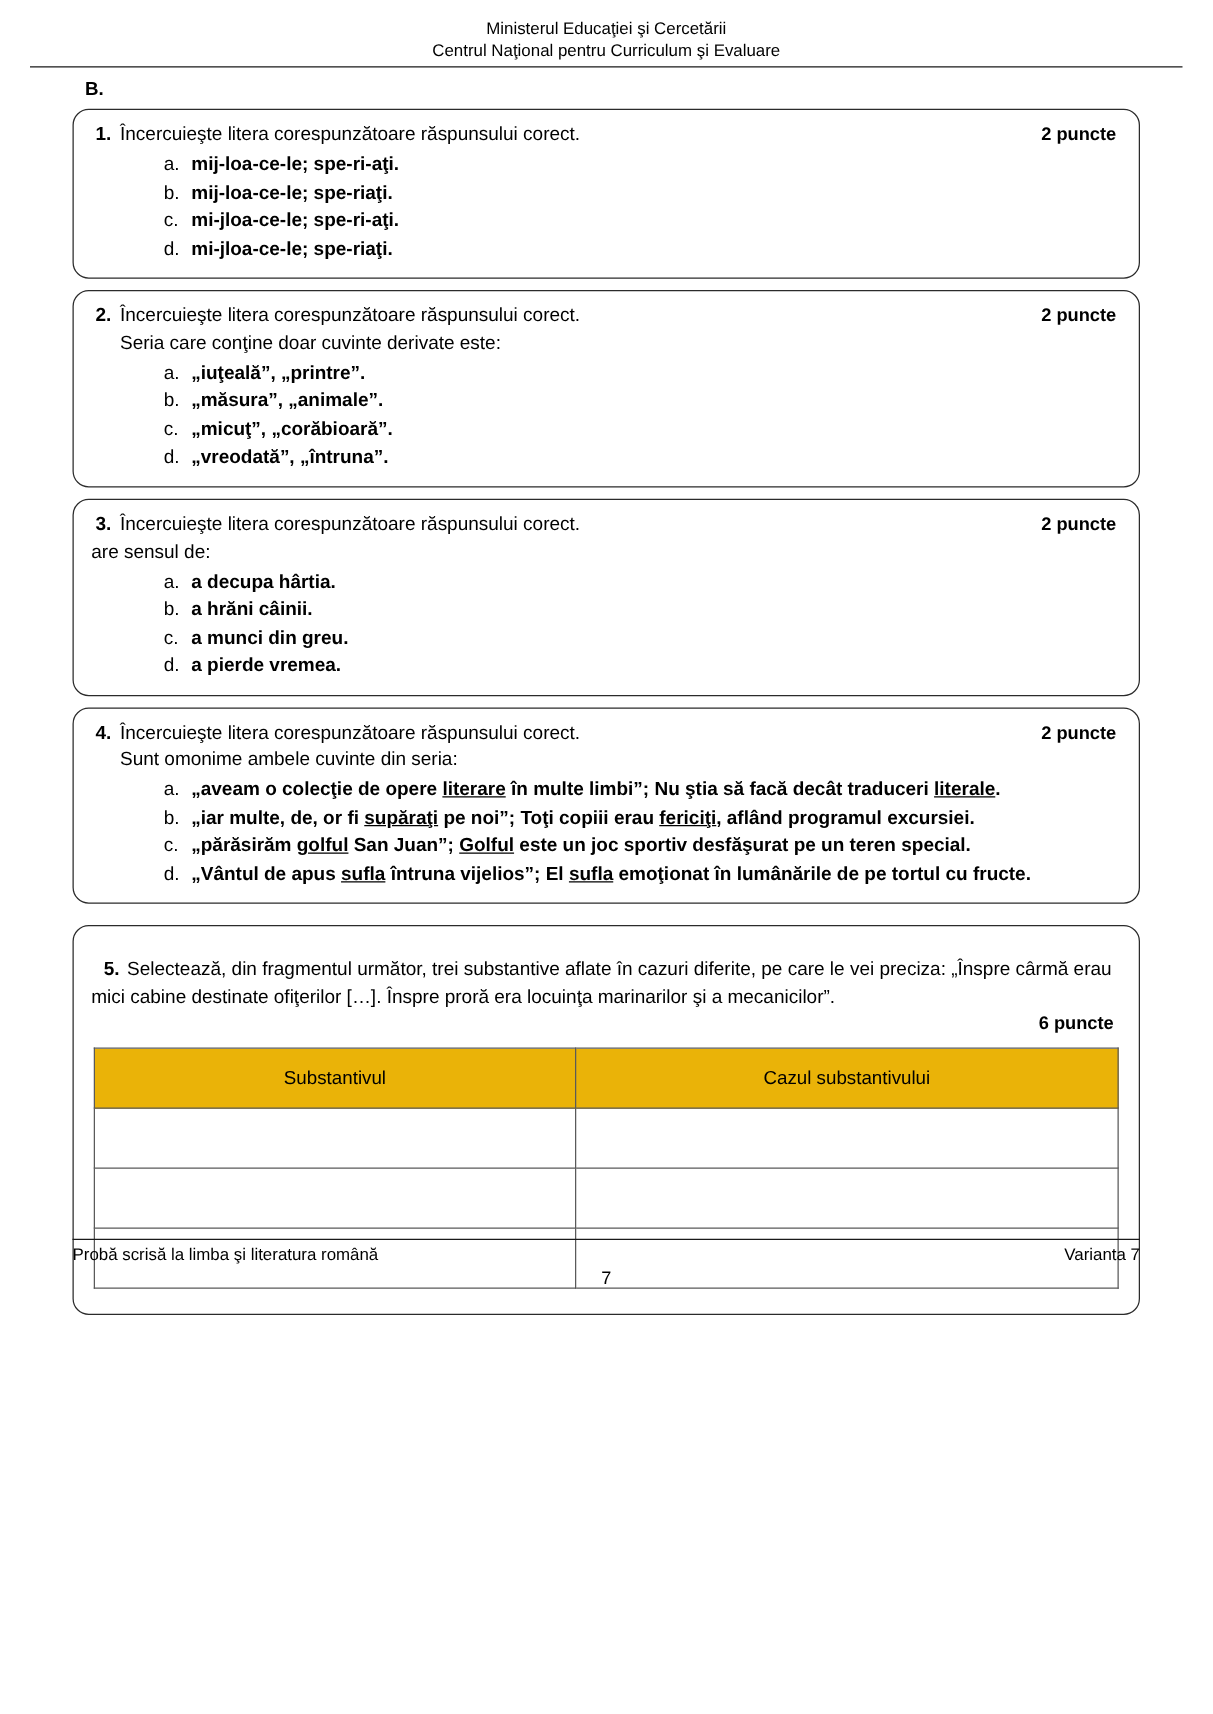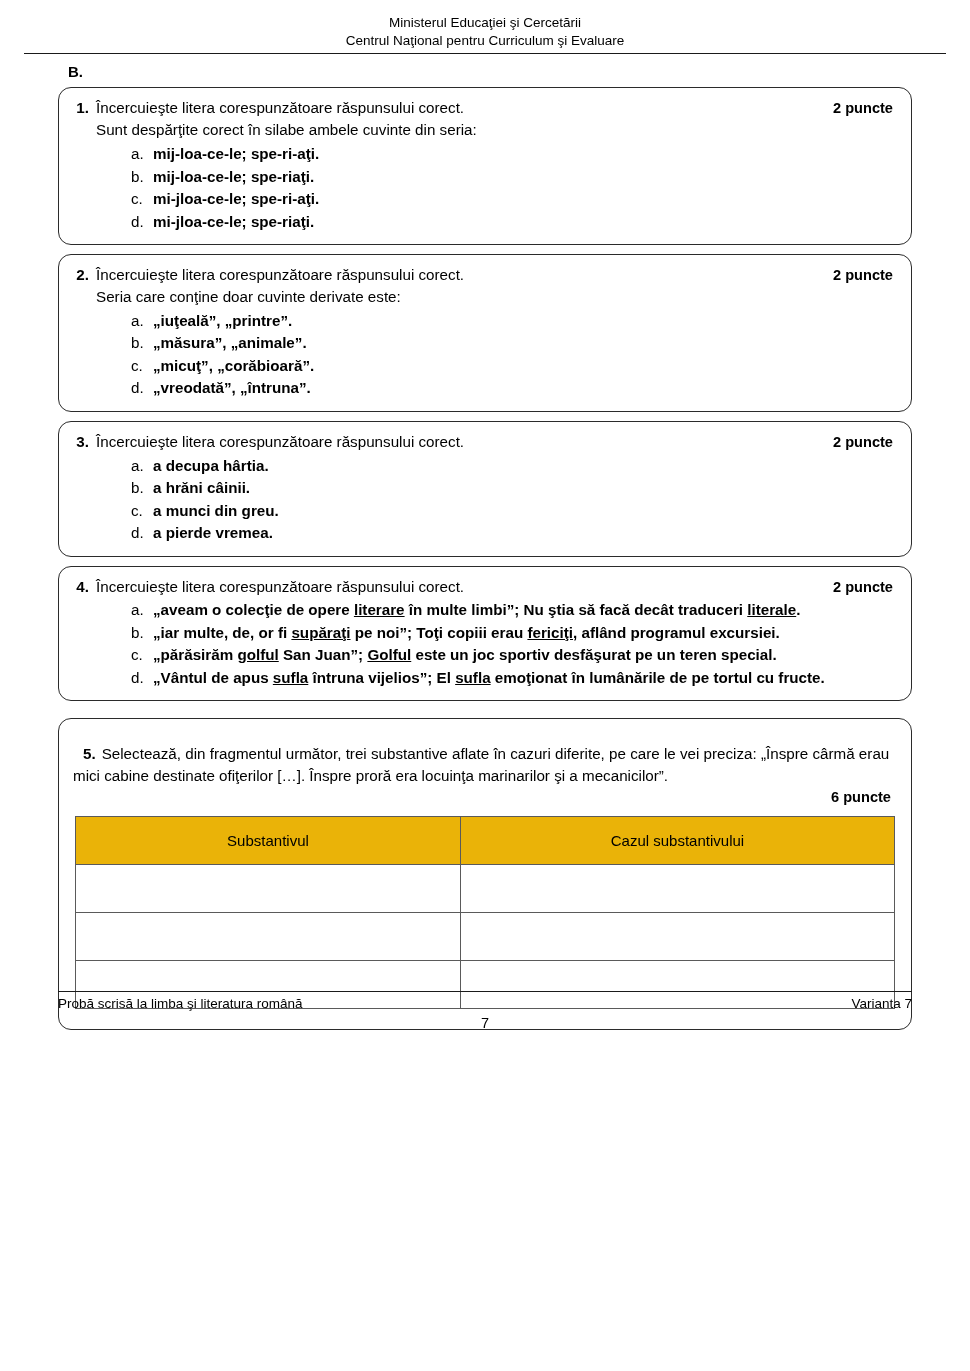--- a/index.html
+++ b/index.html
@@ -198,21 +198,20 @@
   <div class="section-label">B.</div>
 
   <div class="qbox">
     <div class="q-head">
       <div class="q-head-left">
         <span class="q-num">1.</span>
         <span>Încercuieşte litera corespunzătoare răspunsului corect.</span>
       </div>
       <span class="q-points">2 puncte</span>
     </div>
-    <div class="q-sub">Sunt despărţite corect în silabe ambele cuvinte din seria:</div>
     <ol class="choices">
       <li>
         <span class="letter">a.</span>
         <span class="ctext">mij-loa-ce-le; spe-ri-aţi.</span>
       </li>
       <li>
         <span class="letter">b.</span>
         <span class="ctext">mij-loa-ce-le; spe-riaţi.</span>
       </li>
       <li>
@@ -256,20 +255,21 @@
   </div>
 
   <div class="qbox">
     <div class="q-head">
       <div class="q-head-left">
         <span class="q-num">3.</span>
         <span>Încercuieşte litera corespunzătoare răspunsului corect.</span>
       </div>
       <span class="q-points">2 puncte</span>
     </div>
+    <div class="q-tail">are sensul de:</div>
     <ol class="choices">
       <li>
         <span class="letter">a.</span>
         <span class="ctext">a decupa hârtia.</span>
       </li>
       <li>
         <span class="letter">b.</span>
         <span class="ctext">a hrăni câinii.</span>
       </li>
       <li>
@@ -284,20 +284,21 @@
   </div>
 
   <div class="qbox">
     <div class="q-head">
       <div class="q-head-left">
         <span class="q-num">4.</span>
         <span>Încercuieşte litera corespunzătoare răspunsului corect.</span>
       </div>
       <span class="q-points">2 puncte</span>
     </div>
+    <div class="q-sub">Sunt omonime ambele cuvinte din seria:</div>
     <ol class="choices">
       <li>
         <span class="letter">a.</span>
         <span class="ctext"><span>„aveam o colecţie de opere </span><u class="ul">literare</u><span> în multe limbi”; Nu ştia să facă decât traduceri </span><u class="ul">literale</u><span>.</span></span>
       </li>
       <li>
         <span class="letter">b.</span>
         <span class="ctext"><span>„iar multe, de, or fi </span><u class="ul">supăraţi</u><span> pe noi”; Toţi copiii erau </span><u class="ul">fericiţi</u><span>, aflând programul excursiei.</span></span>
       </li>
       <li>

